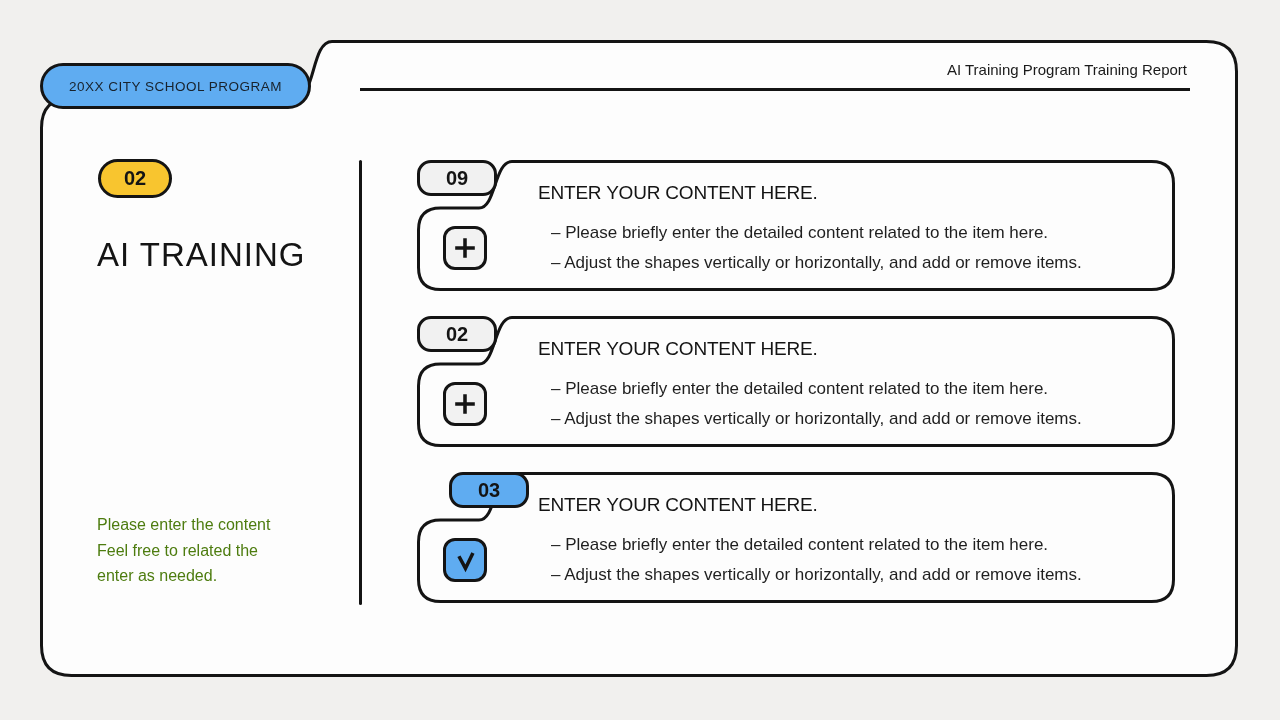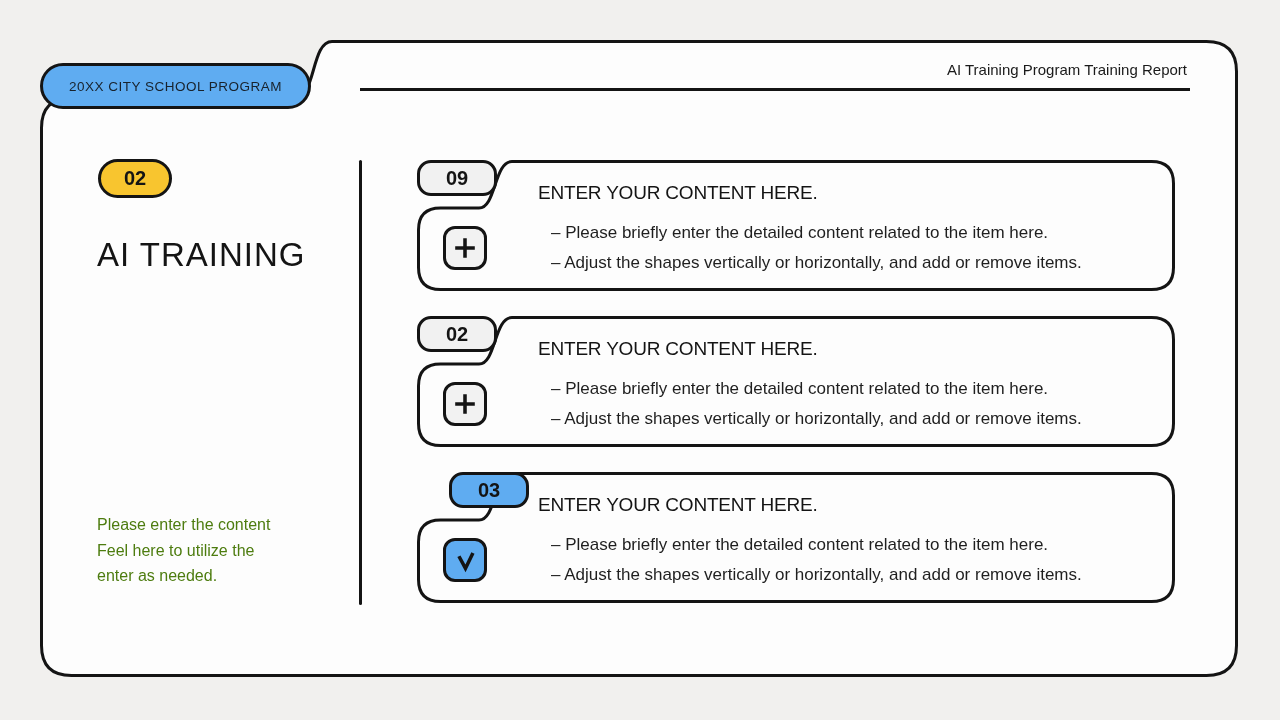--- a/index.html
+++ b/index.html
@@ -123,21 +123,21 @@
   <div class="header-rule"></div>
 
   <div class="section-badge">
     <span>02</span>
   </div>
   <div class="side-title">
     <div>AI TRAINING</div>
   </div>
   <div class="side-desc">
     <div>Please enter the content</div>
-    <div>Feel here to utilize the</div>
+    <div>Feel free to related the</div>
     <div>enter as needed.</div>
   </div>
 
   <div class="v-divider"></div>
 
   <div class="card" style="top:160px">
     <svg class="card-bg" width="758" height="131" viewBox="0 0 758 131">
       <path class="shape-path" d="M 95,1.5 H 734.5 Q 756.5,1.5 756.5,23.5 V 107.5 Q 756.5,129.5 734.5,129.5
            H 23.5 Q 1.5,129.5 1.5,107.5 V 70 Q 1.5,48 23.5,48 H 62
            C 79,48 77,1.5 95,1.5 Z"></path>

